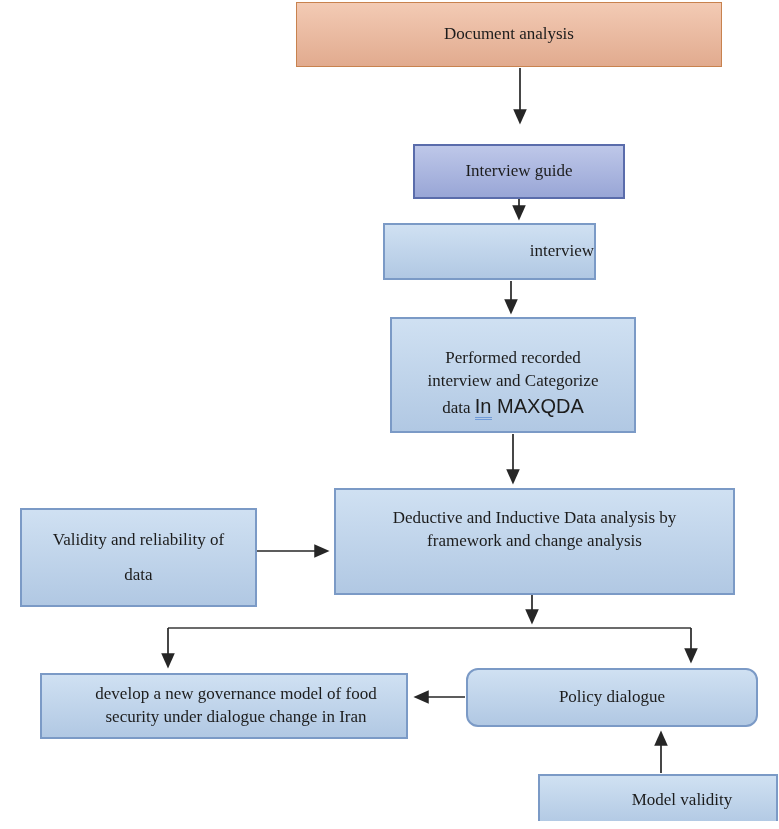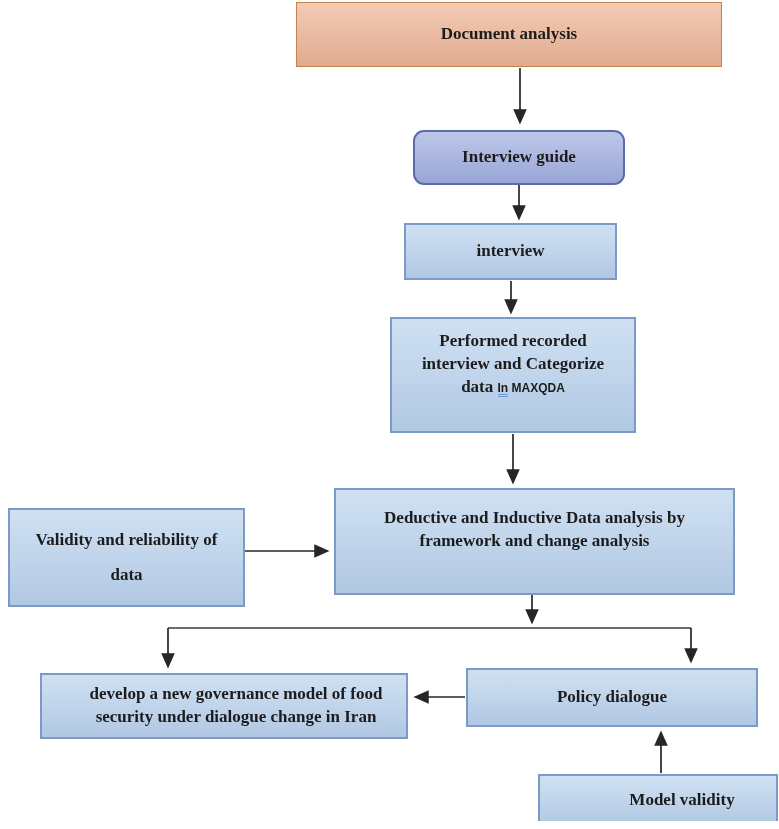--- a/index.html
+++ b/index.html
@@ -7,21 +7,20 @@
     padding: 0;
     background: #ffffff;
   }
   #canvas {
     position: relative;
     width: 779px;
     height: 821px;
     background: var(--page_bg, #ffffff);
     font-family: "Liberation Serif", serif;
     overflow: hidden;
-    font-weight: bold;
   }
   .node {
     position: absolute;
     box-sizing: border-box;
     display: flex;
     flex-direction: column;
     align-items: center;
     justify-content: center;
     text-align: center;
     font-size: 17px;
@@ -37,25 +36,25 @@
     background-color: var(--periwinkle_fill, #9fadde);
     border: 2px solid var(--periwinkle_border, #5a6cab);
   }
   .node.orange {
     background-color: var(--orange_fill, #edb291);
     border: 1.5px solid var(--orange_border, #c8824e);
   }
   .top-align {
     justify-content: flex-start;
   }
-  #node-coding { padding-top: 11px; }
+  #node-coding { padding-top: 28px; }
   #node-analysis { padding-top: 17px; }
   .sans {
     font-family: "Liberation Sans", sans-serif;
-    font-size: 12px;
+    font-size: 20px;
   }
   .grammar-underline {
     display: inline-block;
     line-height: 1.05;
     border-bottom: 3px double var(--grammar_underline, #6f9ad8);
   }
   .line3 span { white-space: pre; }
   #arrow-layer {
     position: absolute;
     left: 0;
@@ -86,52 +85,52 @@
     <line x1="168" y1="628" x2="168" y2="666" stroke="#262626" stroke-width="1.7" marker-end="url(#ah)"></line>
     <line x1="691" y1="628" x2="691" y2="661" stroke="#262626" stroke-width="1.7" marker-end="url(#ah)"></line>
     <line x1="465" y1="697" x2="416" y2="697" stroke="#262626" stroke-width="1.7" marker-end="url(#ah)"></line>
     <line x1="661" y1="773" x2="661" y2="733" stroke="#262626" stroke-width="1.7" marker-end="url(#ah)"></line>
   </svg>
 
   <div class="node orange" id="node-document" style="left:296px; top:2px; width:426px; height:65px;">
     <span>Document analysis</span>
   </div>
 
-  <div class="node periwinkle" id="node-guide" style="left:413px; top:130px; width:212px; height:55px;border-radius:11px;">
+  <div class="node periwinkle" id="node-guide" style="left:413px; top:144px; width:212px; height:55px;">
     <span>Interview guide</span>
   </div>
 
-  <div class="node blue" id="node-interview" style="left:404px; top:223px; width:213px; height:57px;">
+  <div class="node blue" id="node-interview" style="left:383px; top:223px; width:213px; height:57px;align-items:flex-end;">
     <span>interview</span>
   </div>
 
   <div class="node blue top-align" id="node-coding" style="left:390px; top:317px; width:246px; height:116px;">
     <span>Performed recorded</span>
     <span>interview and Categorize</span>
     <span class="line3">
       <span>data </span><span class="sans grammar-underline">In</span><span class="sans"> MAXQDA</span>
     </span>
   </div>
 
   <div class="node blue top-align" id="node-analysis" style="left:334px; top:488px; width:401px; height:107px;">
     <span>Deductive and Inductive Data analysis by</span>
     <span>framework and change analysis</span>
   </div>
 
-  <div class="node blue" id="node-validity" style="left:8px; top:508px; width:237px; height:99px;gap:12px;">
+  <div class="node blue" id="node-validity" style="left:20px; top:508px; width:237px; height:99px;gap:12px;">
     <span>Validity and reliability of</span>
     <span>data</span>
   </div>
 
   <div class="node blue" id="node-model" style="left:40px; top:673px; width:368px; height:66px;padding-left:24px;">
     <span>develop a new governance model of food</span>
     <span>security under dialogue change in Iran</span>
   </div>
 
-  <div class="node blue" id="node-policy" style="left:466px; top:668px; width:292px; height:59px;">
+  <div class="node blue" id="node-policy" style="left:466px; top:668px; width:292px; height:59px;border-radius:12px;">
     <span>Policy dialogue</span>
   </div>
 
   <div class="node blue" id="node-modelvalidity" style="left:538px; top:774px; width:240px; height:53px;padding-left:48px;">
     <span>Model validity</span>
   </div>
 
 </div>
 
 </body></html>

